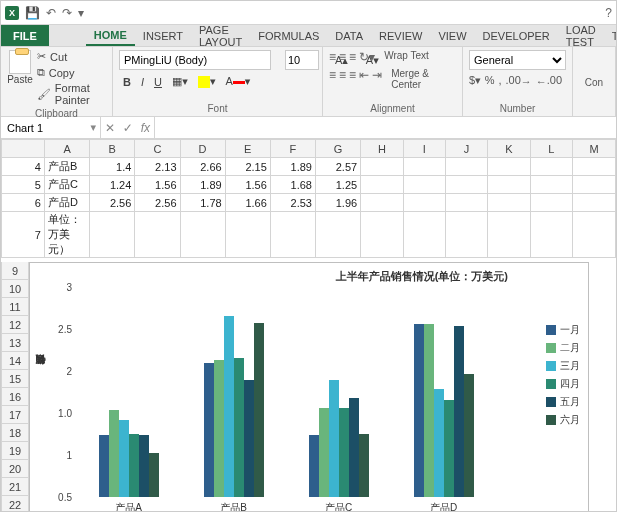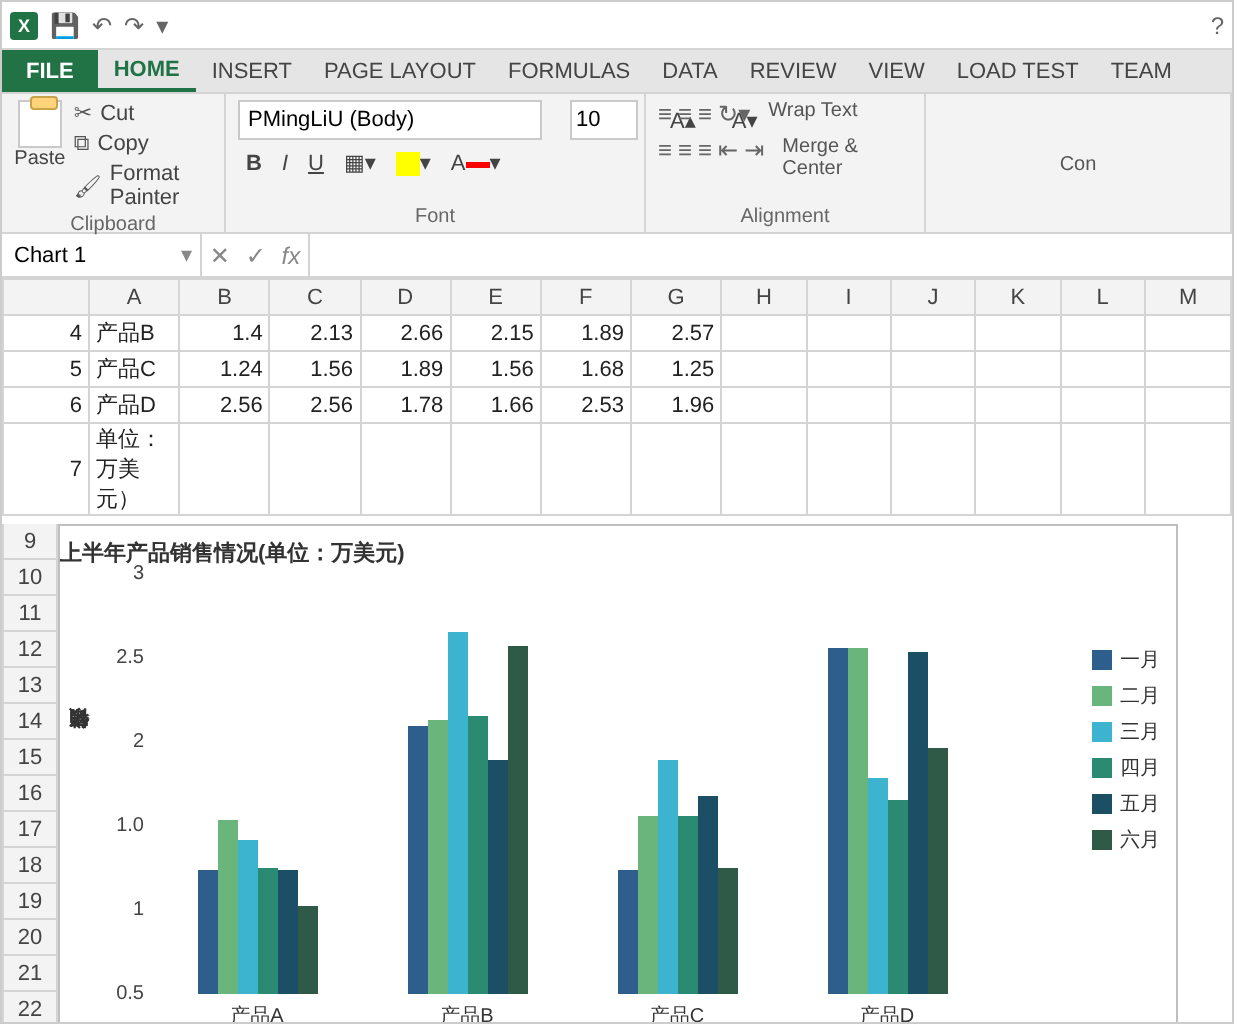--- a/index.html
+++ b/index.html
@@ -25,21 +25,21 @@
   }
   .titlebar .xl-icon { width: 14px; height: 14px; background: #217346; color: #fff; font-size: 9px; font-weight: bold; display: flex; align-items: center; justify-content: center; border-radius: 2px; }
   .titlebar .qat { display: flex; gap: 6px; margin-left: 6px; color: #666; }
   .titlebar .qat span { font-size: 12px; cursor: default; }
   .titlebar .title { position: absolute; left: 0; right: 0; text-align: center; font-size: 11px; color: #444; pointer-events: none; }
   .titlebar .help { margin-left: auto; color: #666; font-size: 12px; }
   
   .ribbon-tabs { height: 22px; display: flex; align-items: stretch; border-bottom: 1px solid #d4d4d4; background: #e5e5e5; }
   .ribbon-tabs .file { background: #217346; color: #fff; padding: 0 12px; display: flex; align-items: center; font-size: 11px; font-weight: 600; }
   .ribbon-tabs .tab { padding: 0 8px; display: flex; align-items: center; font-size: 11px; color: #444; cursor: default; }
-  .ribbon-tabs .tab.active { color: #217346; border-bottom: 2px solid #217346; font-weight: 600; }
+  .ribbon-tabs .tab.active { color: #217346; border-bottom: 2px solid #217346; font-weight: 600; margin-left: 37px; }
   
   .ribbon {
     height: 70px;
     background: #f3f3f3;
     border-bottom: 1px solid #d4d4d4;
     display: flex;
   }
   .group { border-right: 1px solid #d4d4d4; padding: 3px 6px 2px 6px; display: flex; flex-direction: column; justify-content: space-between; }
   .group-label { text-align: center; font-size: 10px; color: #666; margin-top: 2px; }
   .clipboard { width: 112px; }
@@ -80,21 +80,21 @@
   .grid { display:flex; }
   .grid table { border-collapse: collapse; }
   .grid th, .grid td { border:1px solid #d4d4d4; font-size:11px; }
   .colhdr th { background:#f3f3f3; height:18px; width:48px; font-weight:normal; color:#444; }
   .rowhdr { background:#f3f3f3; width:28px; text-align:center; color:#444; }
   .grid td { height:18px; width:48px; padding:0 3px; text-align:right; color:#222; background:#fff; }
   .grid td.lbl { text-align:left; }
   
   .chart-wrap { position: relative; margin: 4px 0 0 28px; }
   .chart-box { width: 560px; height: 270px; border: 1px solid #bfbfbf; background:#fff; position:relative; }
-  .chart-title { position:absolute; top:6px; left:0; right:80px; text-align:left; font-size:11px; font-weight:bold; color:#333; }
+  .chart-title { position:absolute; top:6px; left:0; right:80px; text-align:right; font-size:11px; font-weight:bold; color:#333; }
   .plot { position:absolute; left:46px; top:24px; width:420px; height:210px; }
   .yaxis-ticks { position:absolute; left:20px; top:24px; height:210px; width:24px; }
   .yaxis-ticks div { position:absolute; right:2px; font-size:10px; color:#444; transform:translateY(-50%); }
   .ylab { position:absolute; left:4px; top:110px; writing-mode:vertical-rl; transform:rotate(180deg); font-size:10px; font-weight:bold; color:#333; }
   .xlab-group { position:absolute; bottom:16px; font-size:10px; color:#333; text-align:center; }
   .legend { position:absolute; right:8px; top:60px; font-size:10px; color:#333; }
   .legend div { display:flex; align-items:center; gap:4px; margin-bottom:4px; }
   .legend .sw { width:10px; height:10px; }
   .bar { position:absolute; bottom:0; width:10px; }
   .chart-rowhdrs { position:absolute; left:-28px; top:0; width:28px; }
@@ -116,20 +116,21 @@
 
 <div class="ribbon-tabs">
   <div class="file">FILE</div>
   <div class="tab active">HOME</div>
   <div class="tab">INSERT</div>
   <div class="tab">PAGE LAYOUT</div>
   <div class="tab">FORMULAS</div>
   <div class="tab">DATA</div>
   <div class="tab">REVIEW</div>
   <div class="tab">VIEW</div>
+  <div class="tab">DEVELOPER</div>
   <div class="tab">LOAD TEST</div>
   <div class="tab">TEAM</div>
 </div>
 
 <div class="ribbon">
   <div class="group clipboard">
     <div class="top">
       <div class="paste-big">
         <div class="icn"></div>
         <div class="lbl">Paste</div>
@@ -186,20 +187,33 @@
         <span>≡</span>
         <span>≡</span>
         <span>⇤</span>
         <span>⇥</span>
         <span class="wrap">Merge &amp; Center</span>
       </div>
     </div>
     <div class="group-label">Alignment</div>
   </div>
 
+  <div class="group numgrp">
+    <div>
+      <select><option>General</option></select>
+      <div class="row2">
+        <span>$▾</span>
+        <span>%</span>
+        <span>,</span>
+        <span>.00→</span>
+        <span>←.00</span>
+      </div>
+    </div>
+    <div class="group-label">Number</div>
+  </div>
 
   <div class="group extragrp">
     <span>Con</span>
   </div>
 </div>
 
 <div class="fx-row">
   <div class="namebox">
     <input value="Chart 1" style="">
       <span style="margin-left:auto;color:#888">▾</span>

